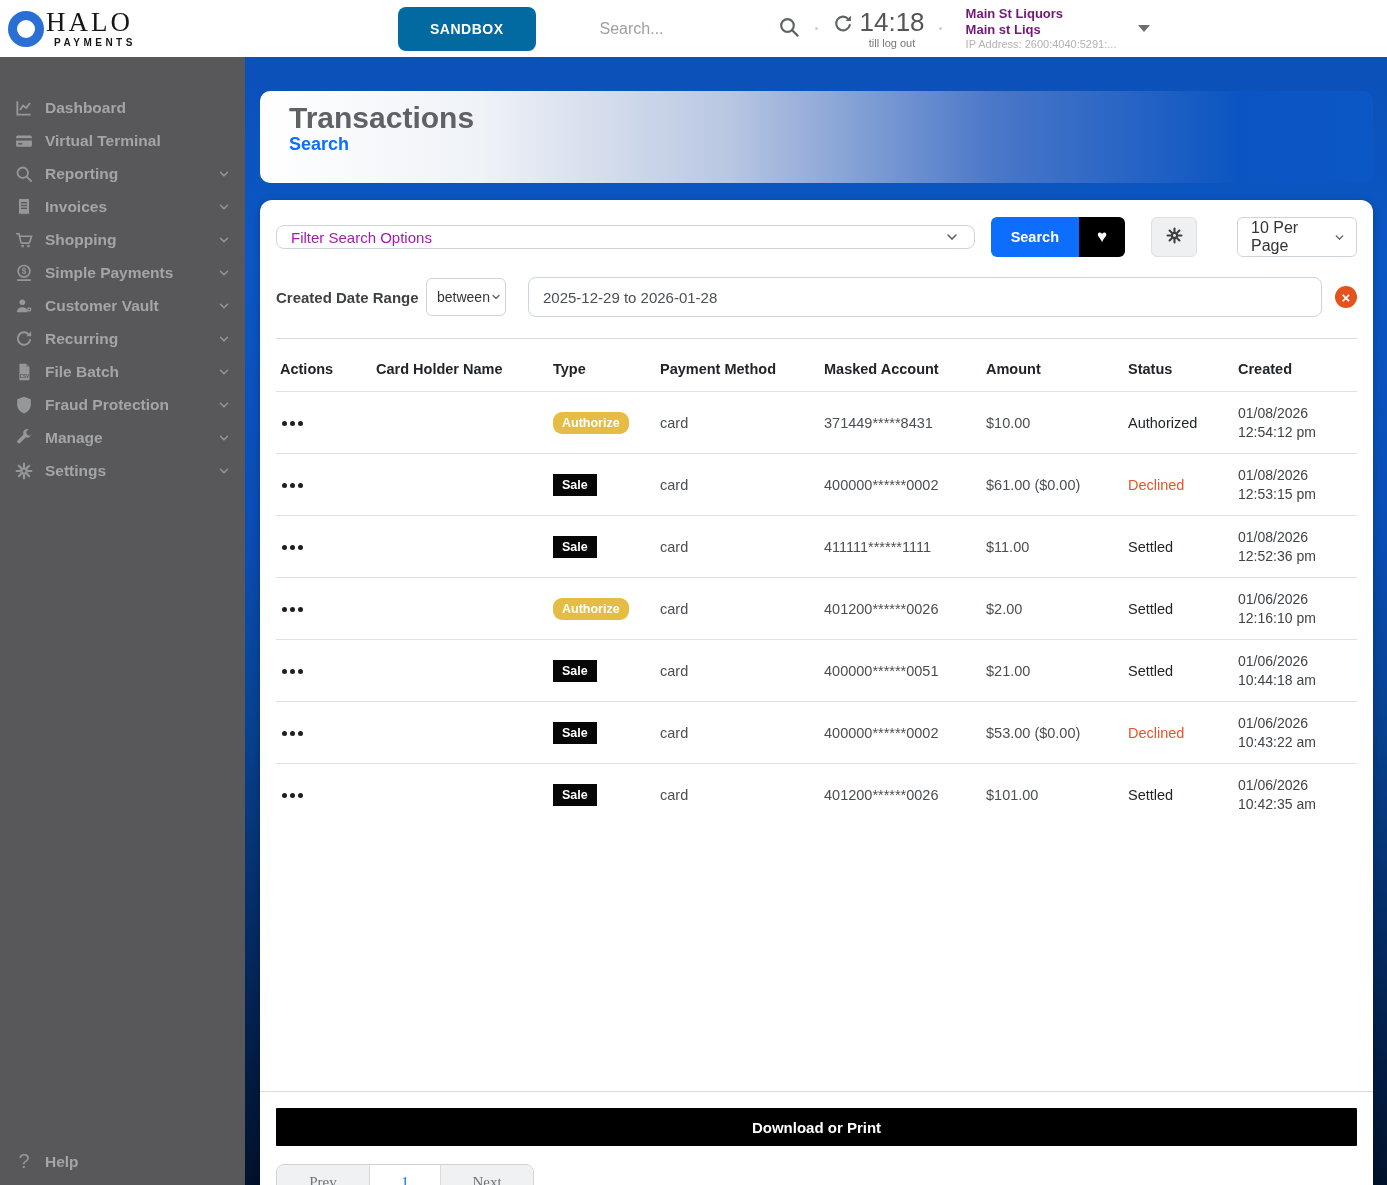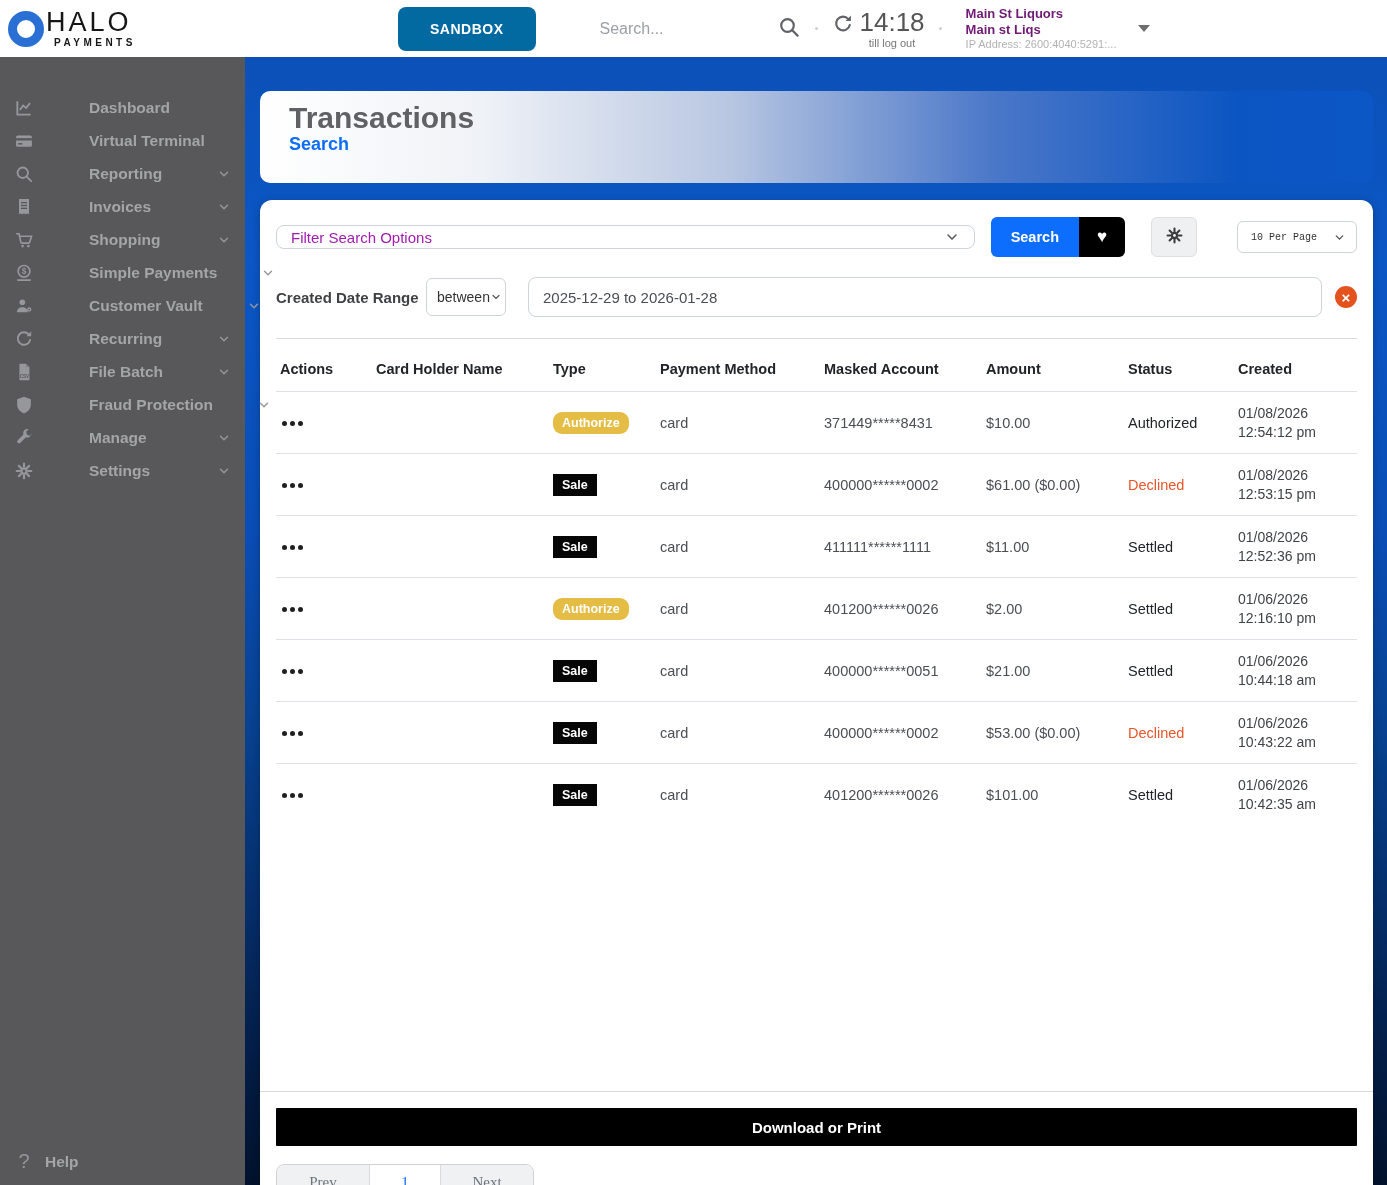--- a/index.html
+++ b/index.html
@@ -4,41 +4,41 @@
 <style>
   html,body{margin:0;padding:0;}
   body{font-family:"Liberation Sans",sans-serif;-webkit-font-smoothing:antialiased;}
   .viewport{position:relative;width:1387px;height:1185px;overflow:hidden;
     background:linear-gradient(180deg,#0c4fb4 0%,#0b57c6 22%,#0a4db6 45%,#07418f 62%,#052c66 78%,#031c44 90%,#02122c 100%);}
   
   .topbar{position:absolute;top:0;left:0;width:1387px;height:57px;background:#ffffff;display:flex;align-items:center;z-index:5;}
   .logo{display:flex;align-items:center;margin-left:8px;width:240px;}
   .logo-ring{width:36px;height:36px;border-radius:50%;border:9px solid #2a6fd4;box-sizing:border-box;}
   .logo-text{margin-left:2px;display:flex;flex-direction:column;line-height:1;}
-  .logo-name{font-size:27px;letter-spacing:3px;color:#161616;font-weight:400;}
+  .logo-name{font-size:27px;letter-spacing:3px;color:#161616;font-weight:400;font-family:Liberation Serif, serif;}
   .logo-sub{font-size:10px;letter-spacing:3.5px;color:#161616;font-weight:700;margin-top:2px;margin-left:8px;}
   .sandbox-btn{margin-left:150px;background:#0369a1;color:#fff;font-weight:700;font-size:14px;letter-spacing:.5px;
     border:none;border-radius:8px;padding:14px 32px;cursor:pointer;}
   .hdr-search{margin-left:62px;display:flex;align-items:center;}
   .hdr-search input{border:none;outline:none;font-size:16px;color:#444;width:175px;font-family:inherit;}
   .hdr-search input::placeholder{color:#9aa0a6;}
   .hdr-icon{color:#5f6368;}
   .hdr-dot{width:3px;height:3px;border-radius:50%;background:#cfcfcf;margin:0 14px;}
   .session{display:flex;align-items:flex-start;}
   .session-time{font-size:26px;color:#555;line-height:1;}
   .session-caption{font-size:11px;color:#777;text-align:center;margin-top:2px;}
   .merchant{display:flex;flex-direction:column;line-height:1.2;margin-left:10px;}
   .merchant-name,.merchant-account{font-size:13px;font-weight:700;color:#701a75;}
   .merchant-ip{font-size:11px;color:#b3b3b3;}
   .merchant-caret{width:0;height:0;border-left:6px solid transparent;border-right:6px solid transparent;border-top:7px solid #6f6f6f;
     margin:0 18px 0 22px;cursor:pointer;}
   
   .sidebar{position:absolute;top:57px;left:0;bottom:0;width:245px;background:#58585a;z-index:4;}
   .side-list{padding:34px 0 0 0;}
-  .side-item{display:flex;align-items:center;height:33px;padding:0 14px 0 13px;cursor:pointer;color:#a4a5a7;gap:44px;}
+  .side-item{display:flex;align-items:center;height:33px;padding:0 14px 0 13px;cursor:pointer;color:#a4a5a7;}
   .side-item .si{width:22px;height:22px;display:flex;align-items:center;justify-content:center;color:#96979a;flex:none;}
   .side-item .lbl{margin-left:10px;font-size:15.5px;font-weight:700;color:#a4a5a7;white-space:nowrap;}
   .side-item .chev{margin-left:auto;color:#96979a;display:flex;}
   .side-help{position:absolute;left:13px;bottom:12px;display:flex;align-items:center;cursor:pointer;}
   .side-help .qm{font-size:20px;color:#96979a;font-weight:400;width:22px;text-align:center;}
   .side-help .lbl{margin-left:10px;font-size:15.5px;font-weight:700;color:#a4a5a7;}
   
   .content{position:absolute;top:57px;left:260px;width:1113px;}
   .banner{margin-top:34px;height:92px;border-radius:10px;padding:10px 0 0 29px;box-sizing:border-box;
     background:linear-gradient(90deg,#ffffff 0%,#eff2f7 20%,#b9c7e2 42%,#4a77c8 66%,#0b55c2 88%,#0b57c6 100%);}
@@ -50,22 +50,22 @@
   .filter-row1{display:flex;align-items:center;}
   .filter-select{flex:1;height:24px;border:1px solid #ced4da;border-radius:8px;display:flex;align-items:center;
     padding:0 14px;box-sizing:border-box;color:#a21caf;font-size:15px;cursor:pointer;background:#fff;}
   .filter-select .chevron{margin-left:auto;color:#555;display:flex;}
   .btn-pair{display:flex;margin-left:16px;}
   .search-btn{height:40px;padding:0 20px;background:#0d6efd;color:#fff;font-weight:700;font-size:14.5px;border:none;
     border-radius:6px 0 0 6px;cursor:pointer;font-family:inherit;}
   .heart-btn{height:40px;width:46px;background:#000;color:#fff;border:none;border-radius:0 6px 6px 0;font-size:17px;cursor:pointer;}
   .gear-btn{height:40px;width:46px;margin-left:26px;background:#eef0f2;border:1px solid #dde0e3;border-radius:6px;
     display:flex;align-items:center;justify-content:center;color:#3c3c3c;cursor:pointer;box-sizing:border-box;}
-  .perpage-select{height:32px;width:120px;margin-left:40px;border:1px solid #ced4da;border-radius:6px;background:#fff;
-    display:flex;align-items:center;padding:0 10px 0 13px;box-sizing:border-box;font-size:10px;color:#333;cursor:pointer;font-family:Liberation Mono, monospace;}
+  .perpage-select{height:40px;width:120px;margin-left:40px;border:1px solid #ced4da;border-radius:6px;background:#fff;
+    display:flex;align-items:center;padding:0 10px 0 13px;box-sizing:border-box;font-size:16px;color:#333;cursor:pointer;}
   .perpage-select .chevron{margin-left:auto;color:#555;display:flex;}
   .filter-row2{display:flex;align-items:center;margin-top:20px;}
   .date-label{font-size:15px;font-weight:700;color:#3f4245;width:150px;flex:none;}
   .between-select{height:38px;width:80px;border:1px solid #ced4da;border-radius:6px;background:#fff;display:flex;align-items:center;
     padding:0 8px 0 10px;box-sizing:border-box;font-size:14px;color:#333;cursor:pointer;flex:none;}
   .between-select .chevron{margin-left:auto;color:#555;display:flex;}
   .date-input{flex:1;height:40px;border:1px solid #ced4da;border-radius:8px;margin-left:22px;display:flex;align-items:center;
     padding:0 14px;box-sizing:border-box;font-size:15px;color:#4a4f54;background:#fff;}
   .clear-btn{width:22px;height:22px;border-radius:50%;background:#e4531d;color:#fff;border:none;margin-left:13px;flex:none;
     display:flex;align-items:center;justify-content:center;font-size:15px;font-weight:700;cursor:pointer;line-height:1;padding:0;}

